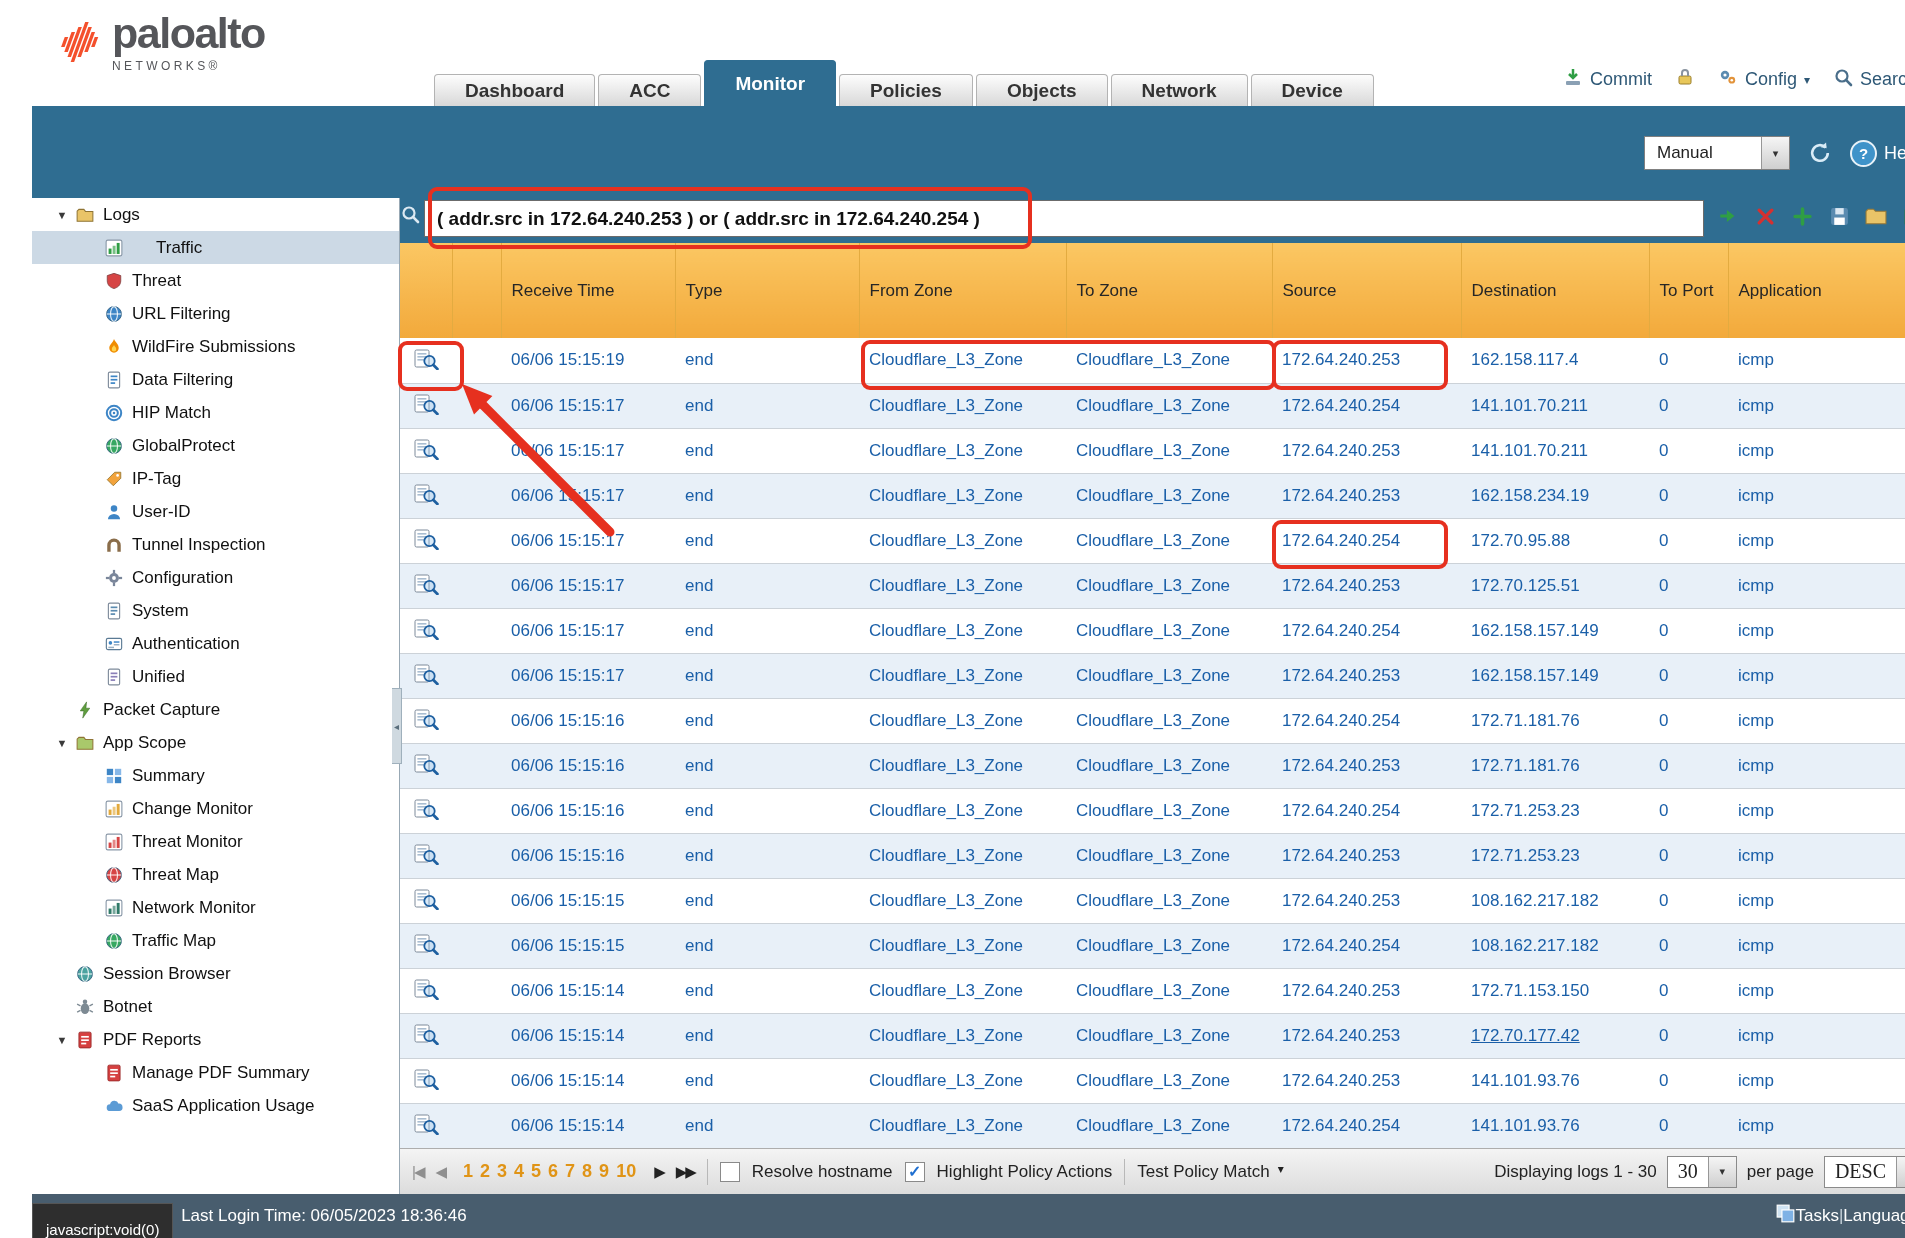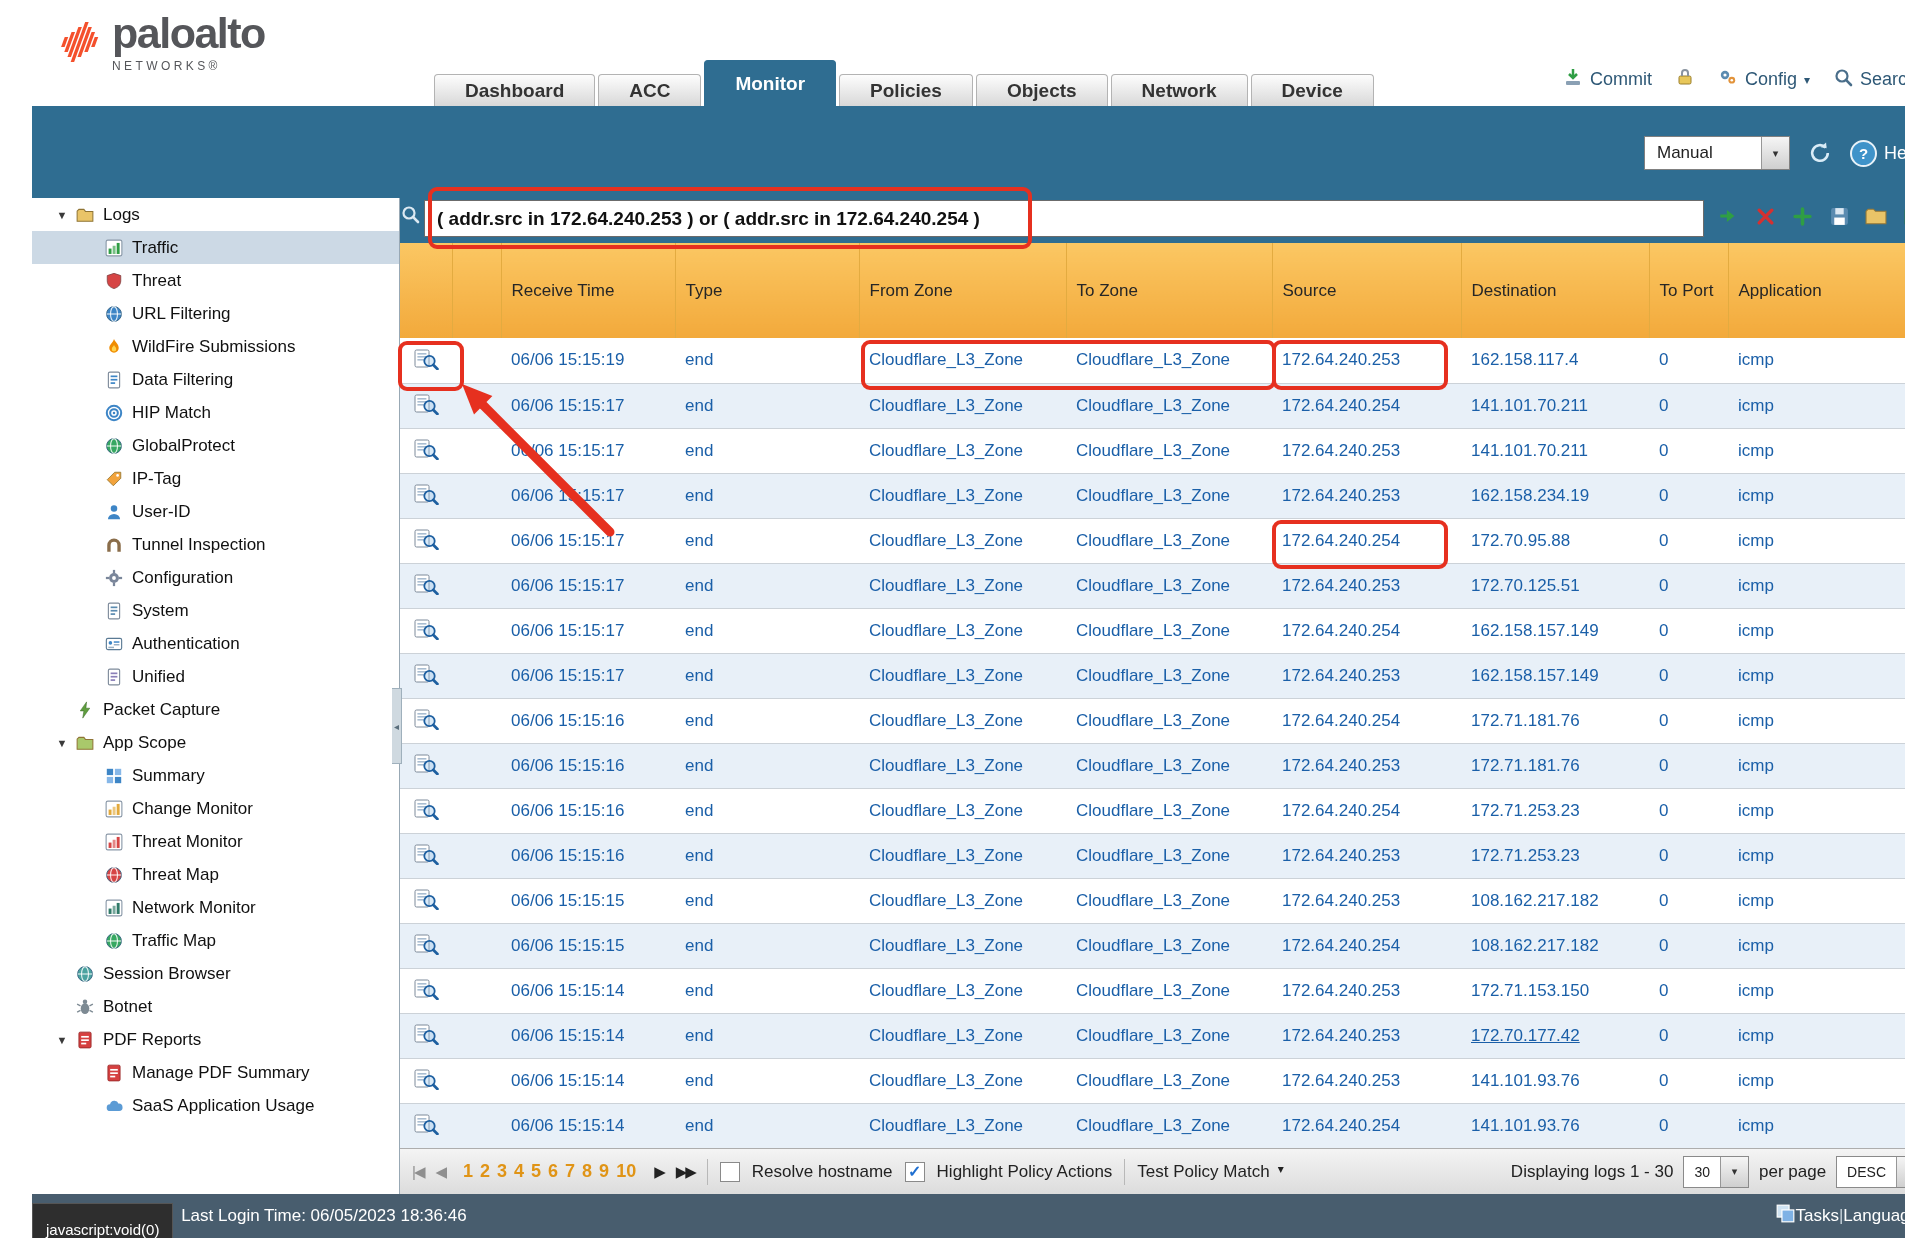--- a/index.html
+++ b/index.html
@@ -44,21 +44,21 @@
                 border:1px solid #6b6b6b;background:#fff;font-family:"Liberation Sans",sans-serif;
                 font-size:19px;font-weight:700;color:#111;padding:0 12px;z-index:3;}
   .filter-actions{position:absolute;left:1682px;top:202px;display:flex;align-items:center;gap:9px;z-index:3;}
   .fbtn{width:28px;height:28px;display:flex;align-items:center;justify-content:center;cursor:pointer;}
 
   
   .sidebar{position:absolute;left:0;top:198px;width:368px;height:996px;background:#fff;
            border-right:1px solid #98a8b4;overflow:hidden;box-sizing:border-box;}
   .tree-item{height:33px;display:flex;align-items:center;font-size:17px;color:#101010;
              cursor:pointer;white-space:nowrap;}
-  .tree-item.selected{background:var(--selnav);}
+  .tree-item.selected{background:var(--selnav);gap:24px;}
   .expander{width:28px;display:flex;justify-content:center;font-size:11px;color:#3a3a3a;}
   .lv0{padding-left:16px;}
   .lv0.noexp{padding-left:44px;}
   .lv1{padding-left:73px;}
   .tree-ic{width:18px;height:18px;margin-right:9px;display:inline-flex;flex:none;}
   .splitter{position:absolute;left:360px;top:688px;width:9px;height:74px;background:#cfd9e0;
             border:1px solid #9fb0bc;border-left:none;display:flex;align-items:center;justify-content:center;
             font-size:10px;color:#5a6e7c;z-index:6;cursor:pointer;}
 
   
@@ -80,21 +80,21 @@
   .pg-ctl{font-size:15px;color:#222;cursor:pointer;letter-spacing:-2px;}
   .pg-ctl.dis{color:#8f8f8f;}
   .page-nums{display:flex;gap:7px;margin:0 6px;color:var(--pgnum);font-weight:700;font-size:18px;}
   .page-num{cursor:pointer;}
   .cbx{width:20px;height:20px;background:#fff;border:1px solid #8a8a8a;box-sizing:border-box;
        display:inline-flex;align-items:center;justify-content:center;font-size:16px;font-weight:700;
        color:#1f6fd0;cursor:pointer;flex:none;}
   .vsep{width:1px;height:26px;background:#b8b8b8;}
   .f-right{margin-left:auto;display:flex;align-items:center;gap:10px;}
   .mini-select{display:flex;height:30px;background:#fff;border:1px solid #8a8a8a;cursor:pointer;}
-  .mini-select .sel-text{padding:0 10px;font-size:14px;min-width:0;}
+  .mini-select .sel-text{padding:0 10px;font-size:20px;min-width:0;font-family:Liberation Serif, serif;}
   .tpm{display:flex;gap:8px;cursor:pointer;}
 
   
   .statusbar{position:absolute;left:0;top:1194px;width:1905px;height:44px;background:var(--status);
              display:flex;align-items:center;color:#fff;font-size:17px;}
   .sb-left{display:flex;align-items:center;gap:8px;padding-left:10px;}
   .sb-right{margin-left:auto;display:flex;align-items:center;gap:0;padding-right:18px;}
   .sb-sep{color:#c6d2da;}
   .tooltip{position:absolute;left:0;top:1203px;height:52px;padding:16px 13px;background:#2e2e2e;
            border:1px solid #555;box-sizing:border-box;color:#fff;font-size:15px;display:flex;

